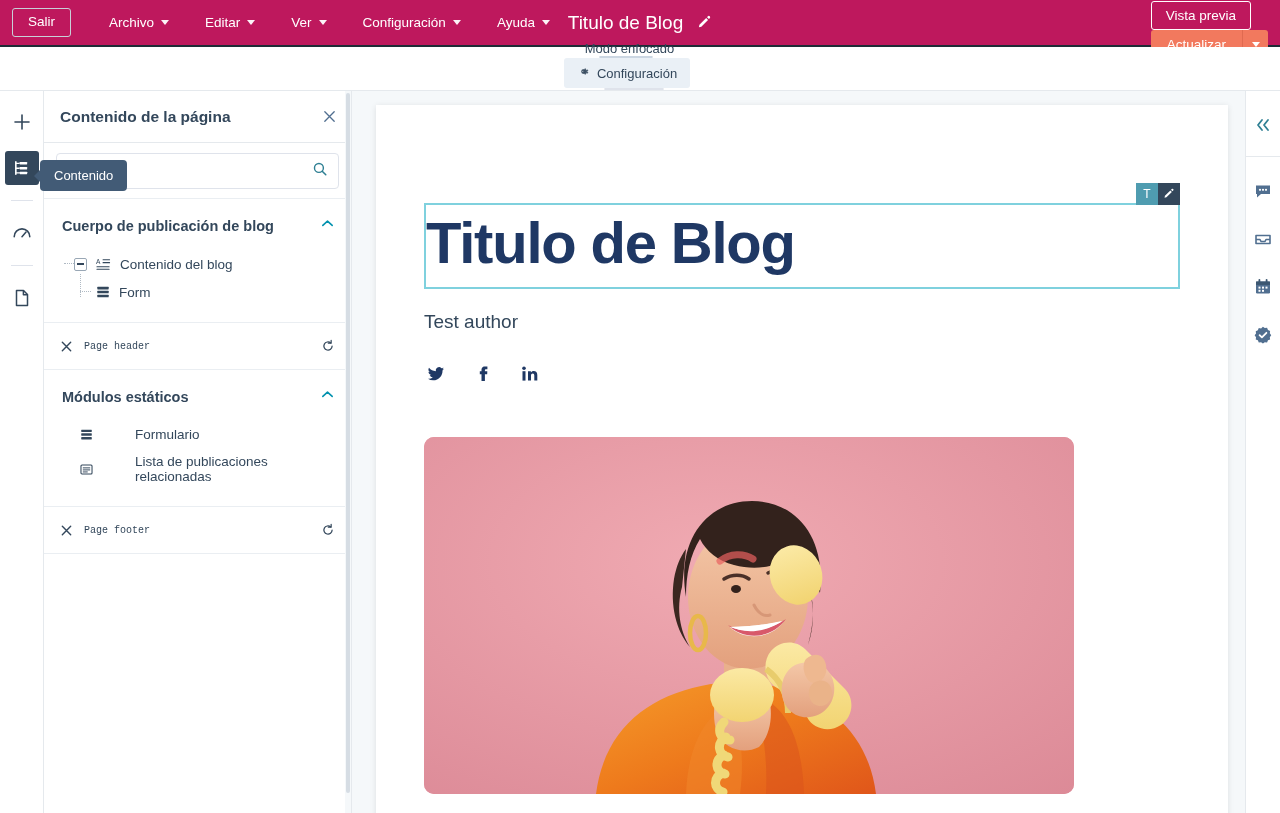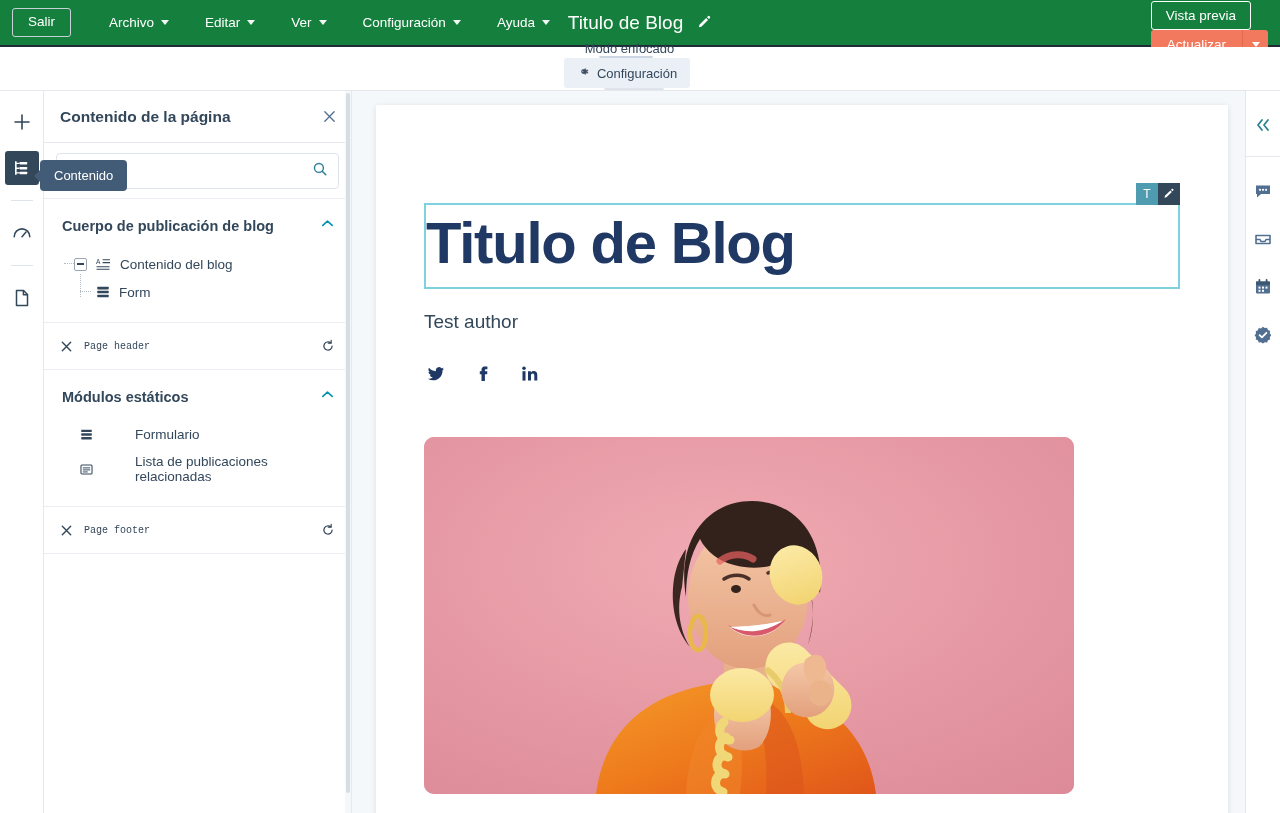--- a/index.html
+++ b/index.html
@@ -10,21 +10,21 @@
     font-family: "Liberation Sans", sans-serif;
     background: #f5f8fa;
     color: #33475b;
   }
   #app { position: relative; width: 1280px; height: 813px; }
 
   
   .topbar {
     position: absolute; top: 0; left: 0;
     width: 1280px; height: 47px;
-    background: #15803d;
+    background: #be185d;
     display: flex; align-items: center;
     padding: 0 12px;
     border-bottom: 2px solid #1f2b36;
   }
   .exit-btn {
     border: 1px solid #c8d0d8;
     background: transparent;
     color: #ffffff;
     font-family: "Liberation Sans", sans-serif;
     font-size: 13.5px;

